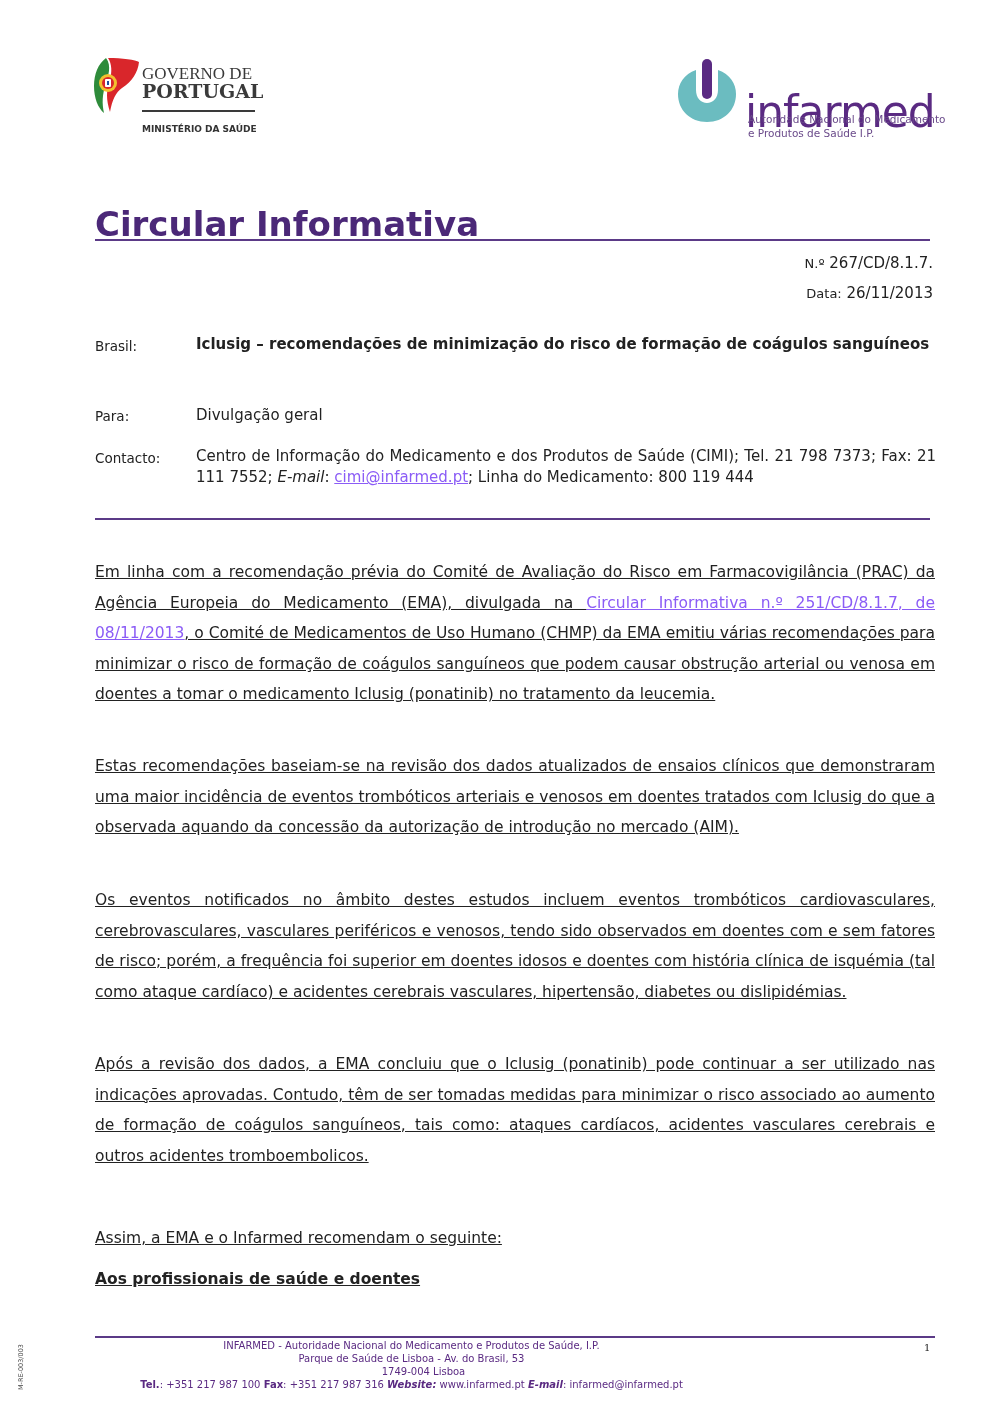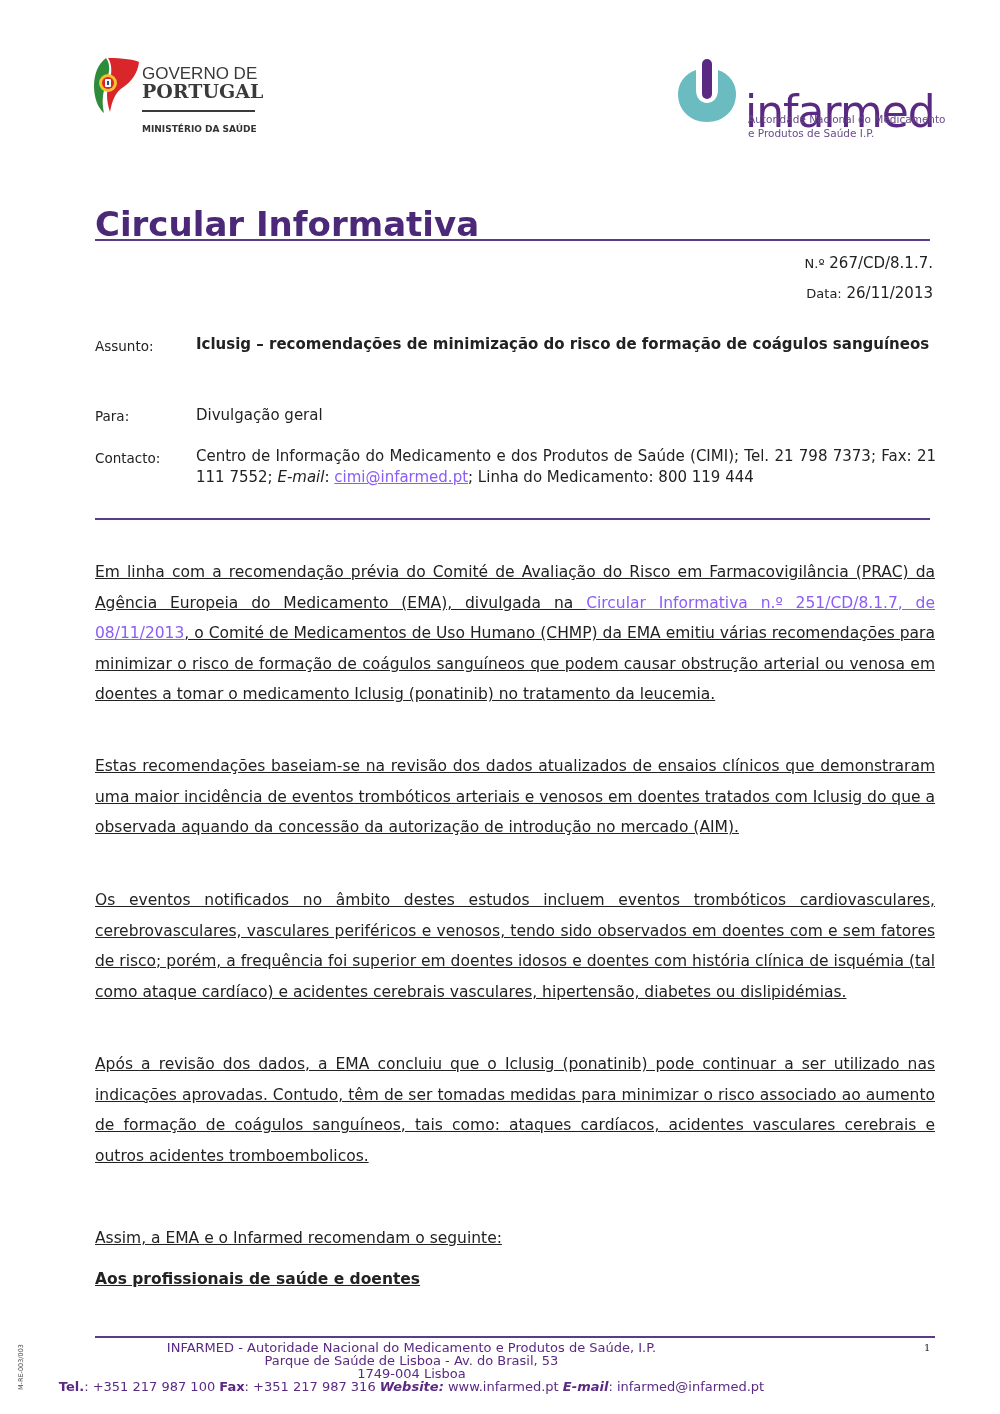--- a/index.html
+++ b/index.html
@@ -2,21 +2,21 @@
 <html><head>
 <meta charset="utf-8">
 <style>
   html, body { margin: 0; padding: 0; background: #ffffff; }
   body { width: 1000px; height: 1414px; position: relative; overflow: hidden;
          font-family: "DejaVu Sans", sans-serif; color: #1a1a1a; }
   .abs { position: absolute; }
 
   
   .gov-logo { left: 92px; top: 56px; width: 180px; height: 85px; }
-  .gov-text1 { left: 142px; top: 64px; font-family: Liberation Sans, sans-serif; font-size: 17px; color: #3a3a3a; letter-spacing: 0px; white-space: nowrap; }
+  .gov-text1 { left: 142px; top: 64px; font-family: Liberation Serif, serif; font-size: 17px; color: #3a3a3a; letter-spacing: 0px; white-space: nowrap; }
   .gov-text2 { left: 142px; top: 80px; font-family: "DejaVu Serif", serif; font-size: 19px; font-weight: bold; color: #3a3a3a; white-space: nowrap; }
   .gov-rule { left: 142px; top: 110px; width: 113px; height: 2px; background: #3a3a3a; }
   .gov-min { left: 142px; top: 124px; font-size: 9px; font-weight: bold; color: #333; white-space: nowrap; }
 
   
   .inf-mark { left: 676px; top: 56px; }
   .inf-word { left: 745px; top: 56px; font-family: "DejaVu Sans", sans-serif; font-size: 44px; color: #5a2a82; letter-spacing: -1px; white-space: nowrap; margin-top: 30px; }
   .inf-sub1 { left: 748px; top: 113px; font-size: 10.5px; color: #6a4a8a; white-space: nowrap; }
   .inf-sub2 { left: 748px; top: 127px; font-size: 10.5px; color: #6a4a8a; white-space: nowrap; }
 
@@ -31,21 +31,21 @@
   .field-value { left: 196px; width: 740px; font-size: 15px; color: #222; line-height: 21px; text-align: justify; }
   .subject { font-weight: bold; line-height: 31px; }
   a.link { color: #8b5cf6; text-decoration: underline; }
 
   
   .para { left: 95px; width: 840px; font-size: 15.5px; line-height: 30.6px; text-align: justify; color: #222; text-decoration: underline; }
   .para-bold { font-weight: bold; }
 
   
   .footer-rule { left: 95px; top: 1336px; width: 840px; height: 1.5px; background: #5b3a87; }
-  .footer-line { left: 0; width: 823px; text-align: center; font-size: 13px; color: #5a2a82; white-space: nowrap; }
+  .footer-line { left: 0; width: 823px; text-align: center; font-size: 10px; color: #5a2a82; white-space: nowrap; }
   .footer-line b { color: #5a2a82; }
   .page-num { left: 924px; top: 1342px; font-family: "DejaVu Serif", serif; font-size: 10px; color: #222; }
   .side-code { left: 17px; top: 1390px; transform: rotate(-90deg); transform-origin: left top; font-size: 6.5px; color: #444; white-space: nowrap; }
 </style>
 </head>
 <body>
 
 <div class="abs gov-logo">
   <svg class="abs" style="left:0;top:0;" width="50" height="58" viewBox="0 0 50 58">
     <path d="M14 2 C6 8 2 18 2 30 C2 42 6 52 12 57 C10 48 10 38 14 28 C16 20 20 10 14 2 Z" fill="#2e8b3a"></path>
@@ -77,21 +77,21 @@
 
 <div class="abs meta-right" style="top:254px;">
   <span class="lbl">N.º</span>
   <span>267/CD/8.1.7.</span>
 </div>
 <div class="abs meta-right" style="top:284px;margin-left:28px;">
   <span class="lbl">Data:</span>
   <span>26/11/2013</span>
 </div>
 
-<div class="abs field-label" style="top:338px;">Assunto:</div>
+<div class="abs field-label" style="top:338px;">Brasil:</div>
 <div class="abs field-value subject" style="top:329px;">Iclusig – recomendações de minimização do risco de formação de coágulos sanguíneos</div>
 
 <div class="abs field-label" style="top:408px;">Para:</div>
 <div class="abs field-value" style="top:405px;">Divulgação geral</div>
 
 <div class="abs field-label" style="top:450px;">Contacto:</div>
 <div class="abs field-value" style="top:446px;"><span>Centro de Informação do Medicamento e dos Produtos de Saúde (CIMI); Tel. 21 798 7373; Fax: 21 111 7552; </span><i>E-mail</i><span>: </span><a class="link">cimi@infarmed.pt</a><span>; Linha do Medicamento: 800 119 444</span></div>
 
 <div class="abs rule-purple" style="top:518px;"></div>
 
@@ -103,16 +103,16 @@
 
 <div class="abs para" style="top:1049px;">Após a revisão dos dados, a EMA concluiu que o Iclusig (ponatinib) pode continuar a ser utilizado nas indicações aprovadas. Contudo, têm de ser tomadas medidas para minimizar o risco associado ao aumento de formação de coágulos sanguíneos, tais como: ataques cardíacos, acidentes vasculares cerebrais e outros acidentes tromboembolicos.</div>
 
 <div class="abs para" style="top:1223px;">Assim, a EMA e o Infarmed recomendam o seguinte:</div>
 
 <div class="abs para para-bold" style="top:1264px;">Aos profissionais de saúde e doentes</div>
 
 <div class="abs footer-rule"></div>
 <div class="abs footer-line" style="top:1340px;">INFARMED - Autoridade Nacional do Medicamento e Produtos de Saúde, I.P.</div>
 <div class="abs footer-line" style="top:1353px;">Parque de Saúde de Lisboa - Av. do Brasil, 53</div>
-<div class="abs footer-line" style="top:1366px;">1749-004 Lisboa</div>
+<div class="abs footer-line" style="top:1366px;padding-left:12px;">1749-004 Lisboa</div>
 <div class="abs footer-line" style="top:1379px;"><b>Tel.</b><span>: +351 217 987 100  </span><b>Fax</b><span>: +351 217 987 316  </span><b><i>Website:</i></b><span> www.infarmed.pt  </span><b><i>E-mail</i></b><span>: infarmed@infarmed.pt</span></div>
 <div class="abs page-num">1</div>
 <div class="abs side-code">M-RE-003/003</div>
 
 </body></html>

